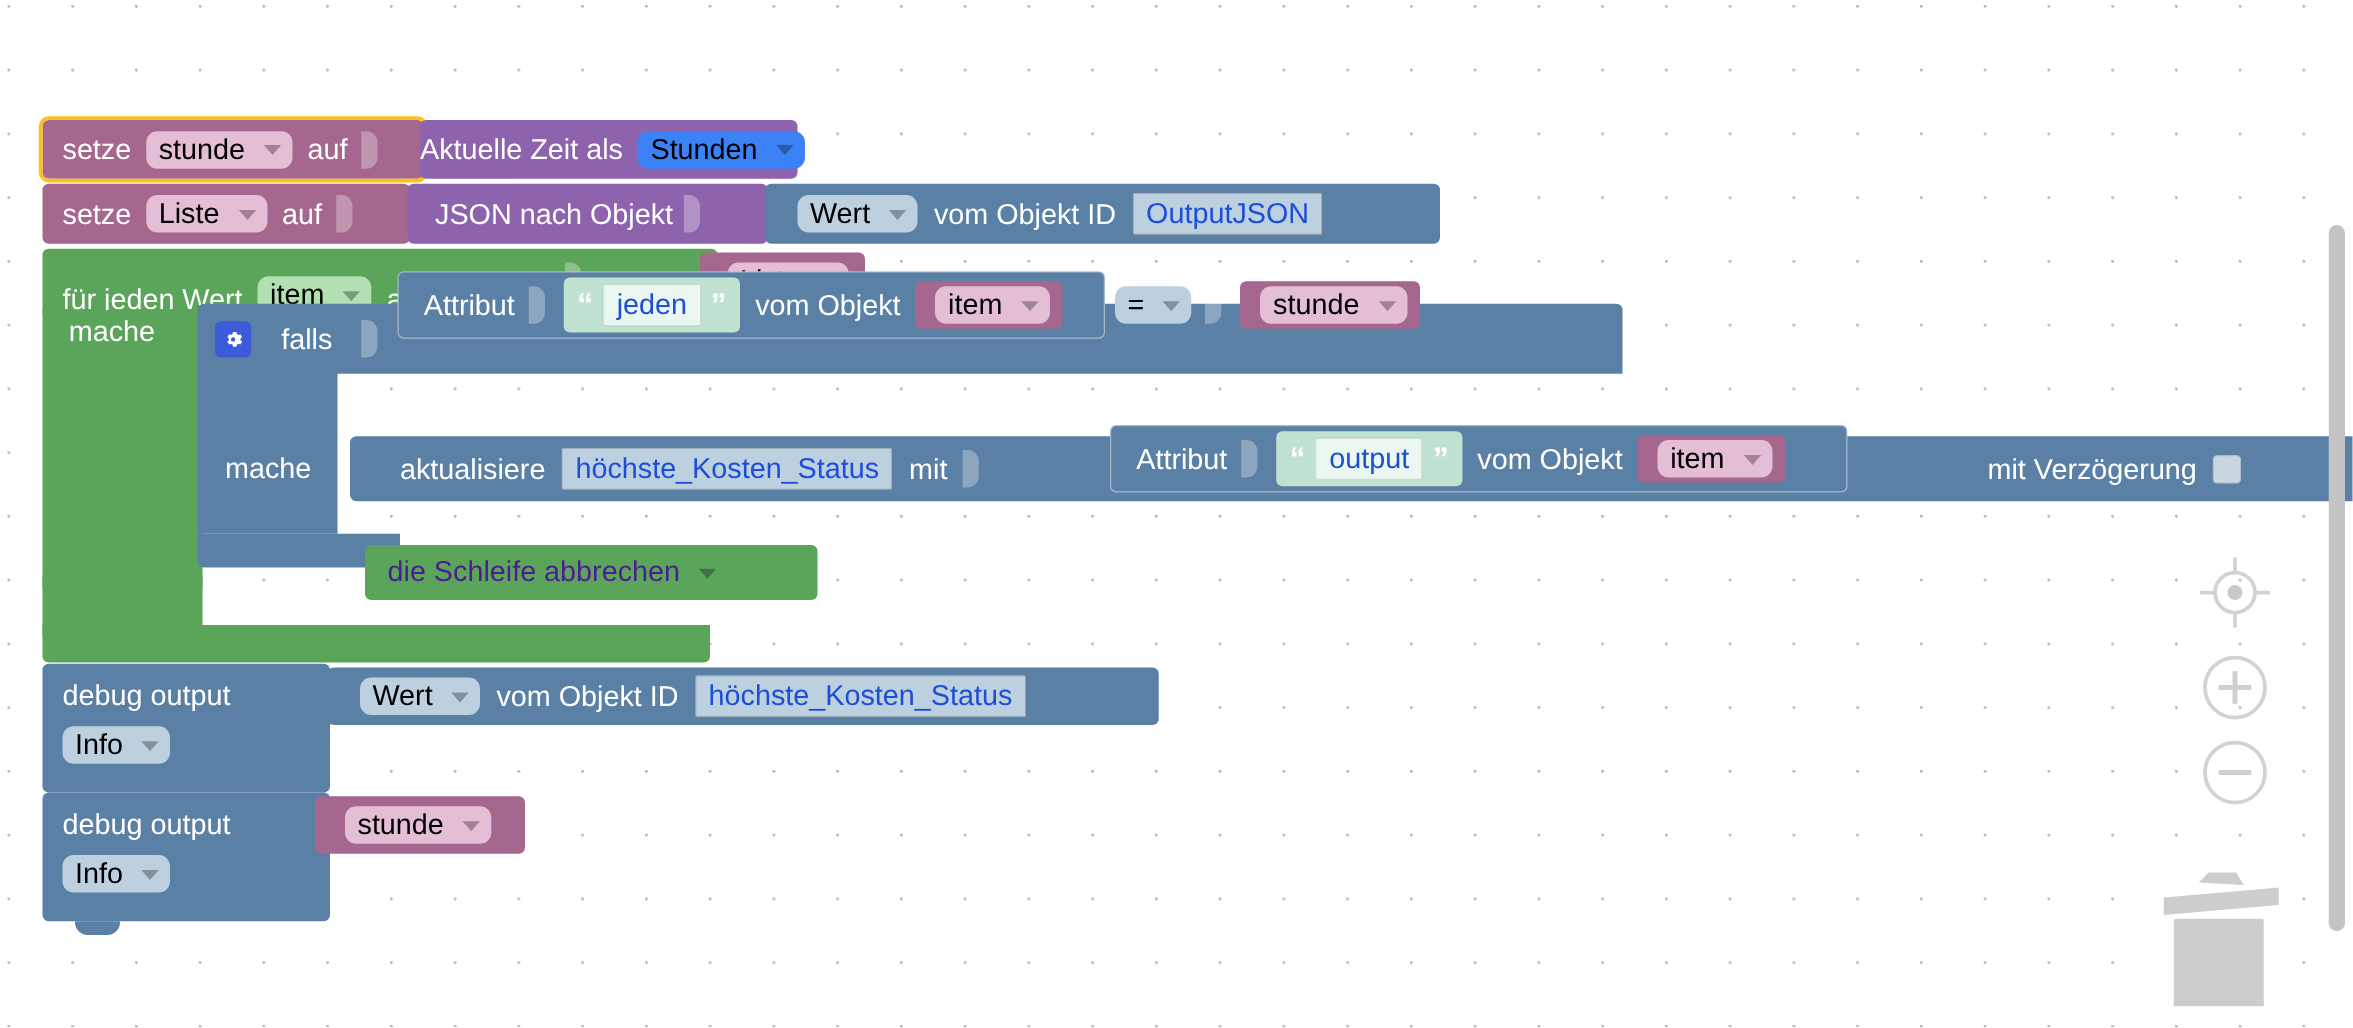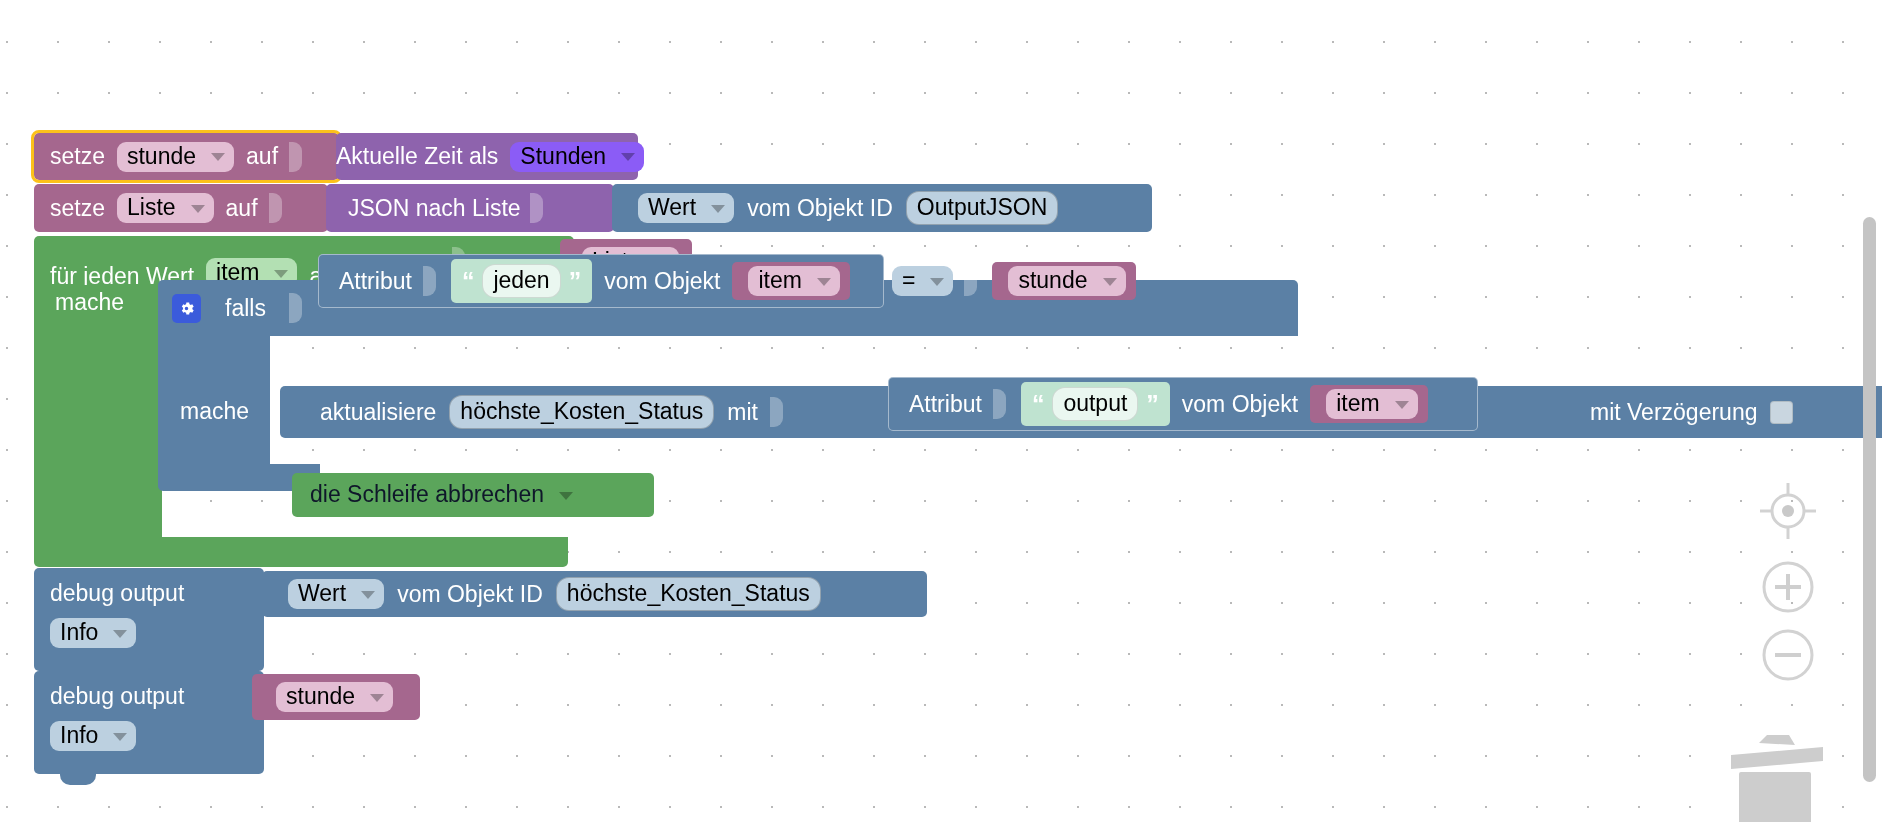--- a/index.html
+++ b/index.html
@@ -10,58 +10,57 @@
     position:relative;
   }
   
   #workspace{
     position:absolute;inset:0;
     background-color:#ffffff;
     background-image:
       radial-gradient(circle at 1px 1px, #b9b9b9 1.1px, transparent 1.2px);
     background-size:51px 51px;
     background-position:6px 4px;
-    margin-top:37px;
   }
   #blocks{position:absolute;left:0;top:0;}
 
   
   .blk{position:absolute;box-sizing:border-box;}
   .row{display:flex;align-items:center;height:100%;}
   .lbl{color:#ffffff;font-size:23px;line-height:1;white-space:nowrap;}
-  .lbl.dark{color:#0f172a;}
+  .lbl.dark{color:#4c1d95;}
 
   
   .fld{
     display:inline-flex;align-items:center;gap:15px;
     border-radius:9px;padding:3px 9px 4px 10px;
     font-size:23px;color:#000;white-space:nowrap;line-height:1;
   }
   .caret{
     width:0;height:0;border-left:7px solid transparent;
     border-right:7px solid transparent;border-top:8px solid rgba(0,0,0,.30);
     margin-top:2px;flex:none;
   }
   
   .txt{
-    display:inline-flex;align-items:center;border-radius:13px;
-    padding:2px 10px 3px;font-size:23px;color:#000000;white-space:nowrap;
+    display:inline-flex;align-items:center;border-radius:2px;
+    padding:2px 10px 3px;font-size:23px;color:#1d4ed8;white-space:nowrap;
     border:1px solid rgba(0,0,0,.22);line-height:1.15;
   }
   .quote{font-size:25px;font-weight:bold;color:#ffffff;line-height:1;}
   .cb{
     width:21px;height:21px;border-radius:4px;background:#c9d6e0;
     border:1px solid rgba(0,0,0,.12);flex:none;
   }
 
   
   .c-var     {background:#a5678e;}           
   .c-var-f   {background:#e3bed4;}
   .c-time    {background:#8e63ad;}           
-  .c-time-f  {background:#8b5cf6;}
+  .c-time-f  {background:#3b82f6;}
   .c-io      {background:#5b80a5;}           
   .c-io-f    {background:#bcd0e0;}
   .c-loop    {background:#5ba55b;}           
   .c-loop-f  {background:#b3e0b3;}           
   .c-txtblk  {background:#bfe3d0;}
 
   
   .socket{position:relative;width:15px;height:100%;flex:none;}
   .socket:before{
     content:"";position:absolute;left:-1px;top:50%;transform:translateY(-50%);
@@ -113,21 +112,21 @@
           <span>Liste</span>
           <i class="caret"></i>
         </span>
         <span class="lbl">auf</span>
         <span class="socket"></span>
       </div>
     </div>
 
     <div class="blk c-time" style="left:326px;top:147px;width:288px;height:48px;border-radius:5px;">
       <div class="row" style="padding-left:22px;gap:10px;">
-        <span class="lbl">JSON nach Liste</span>
+        <span class="lbl">JSON nach Objekt</span>
         <span class="socket"></span>
       </div>
     </div>
 
     <div class="blk c-io" style="left:612px;top:147px;width:540px;height:48px;border-radius:5px;">
       <div class="row" style="padding-left:26px;gap:13px;">
         <span class="fld c-io-f">
           <span>Wert</span>
           <i class="caret"></i>
         </span>

